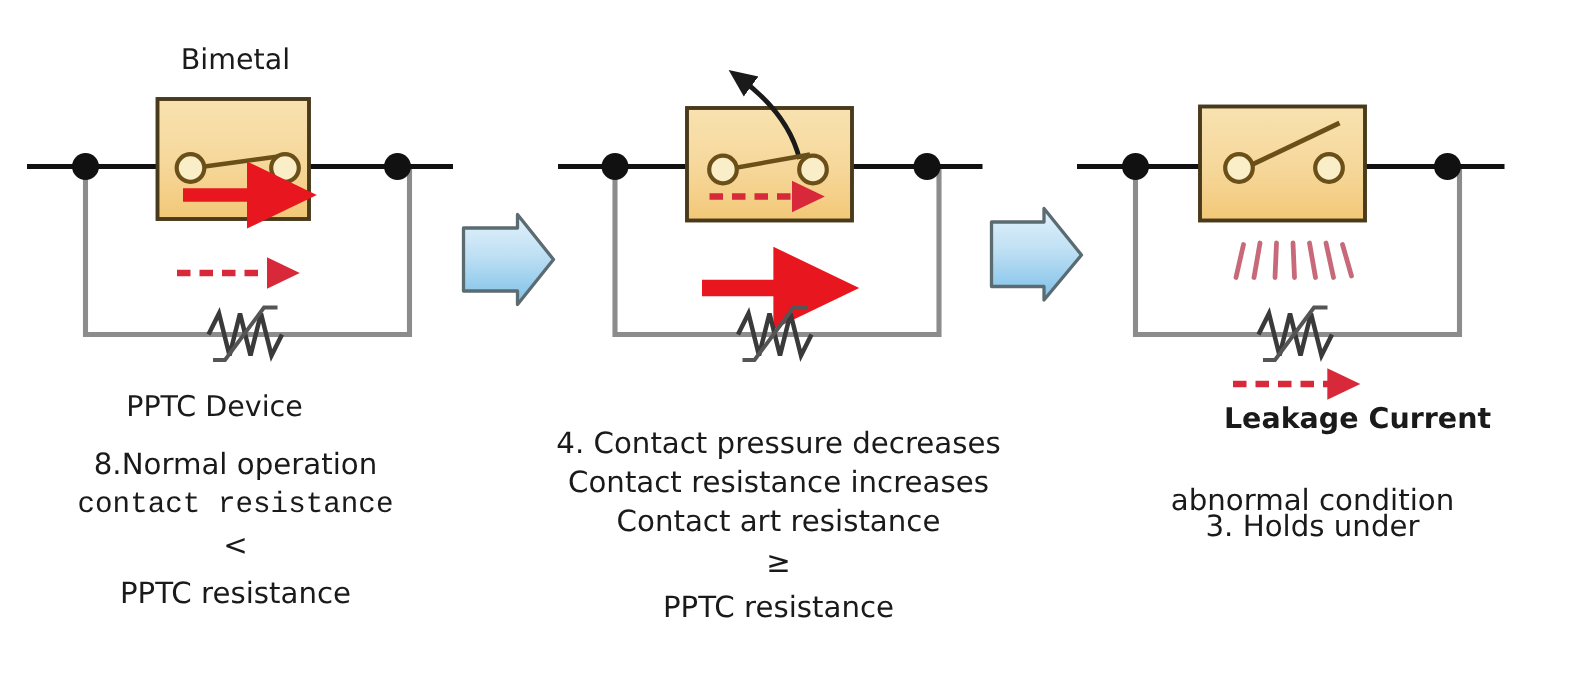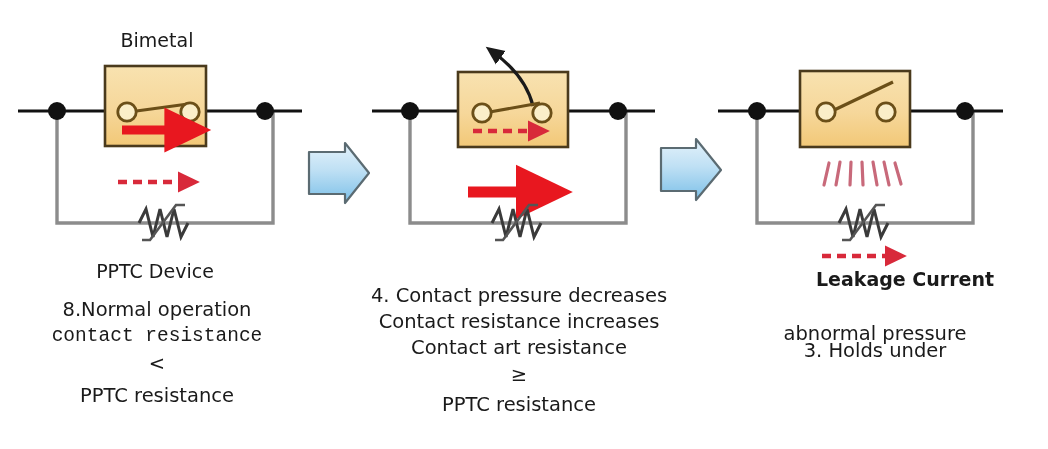--- a/index.html
+++ b/index.html
@@ -146,30 +146,30 @@
         <path d="M839,223 L846,209 L853,237 L860,209 L867,237 L874,209 L881,237 L888,223" fill="none" stroke="#3a3a3a" stroke-width="3"></path>
         <path d="M842,240 L850,240 L876,205 L885,205" fill="none" stroke="#555555" stroke-width="2.6"></path>
       </g>
 
       <line x1="822" y1="256" x2="895" y2="256" stroke="#d8293a" stroke-width="4.4" stroke-dasharray="9 6" marker-end="url(#redhead2)"></line>
     </g>
   </svg>
 
   <div class="txt lbl-top" style="left:62px; top:29px; width:190px;">Bimetal</div>
 
-  <div class="txt lbl-under" style="left:60px; top:260px; width:190px;">PPTC Device</div>
+  <div class="txt lbl-under" style="left:48px; top:260px; width:190px;">PPTC Device</div>
 
   <div class="txt caption" style="left:22px; top:298px; width:270px;">8.Normal operation</div>
   <div class="txt caption" style="left:22px; top:324px; width:270px;font-family:Liberation Mono, monospace;">contact resistance</div>
   <div class="txt caption" style="left:22px; top:352px; width:270px;">&lt;</div>
   <div class="txt caption" style="left:22px; top:384px; width:270px;">PPTC resistance</div>
 
   <div class="txt caption" style="left:333px; top:284px; width:372px;">4. Contact pressure decreases</div>
   <div class="txt caption" style="left:333px; top:310px; width:372px;">Contact resistance increases</div>
   <div class="txt caption" style="left:333px; top:336px; width:372px;">Contact art resistance</div>
   <div class="txt caption" style="left:333px; top:363px; width:372px;">≥</div>
   <div class="txt caption" style="left:333px; top:393px; width:372px;">PPTC resistance</div>
 
   <div class="txt lbl-under" style="left:760px; top:268px; width:290px;font-weight:bold;">Leakage Current</div>
   <div class="txt caption" style="left:730px; top:295px; width:290px;margin-top:44px;">3. Holds under</div>
-  <div class="txt caption" style="left:730px; top:322px; width:290px;">abnormal pressure</div>
+  <div class="txt caption" style="left:730px; top:322px; width:290px;">abnormal condition</div>
 
 </div>
 
 </body></html>

